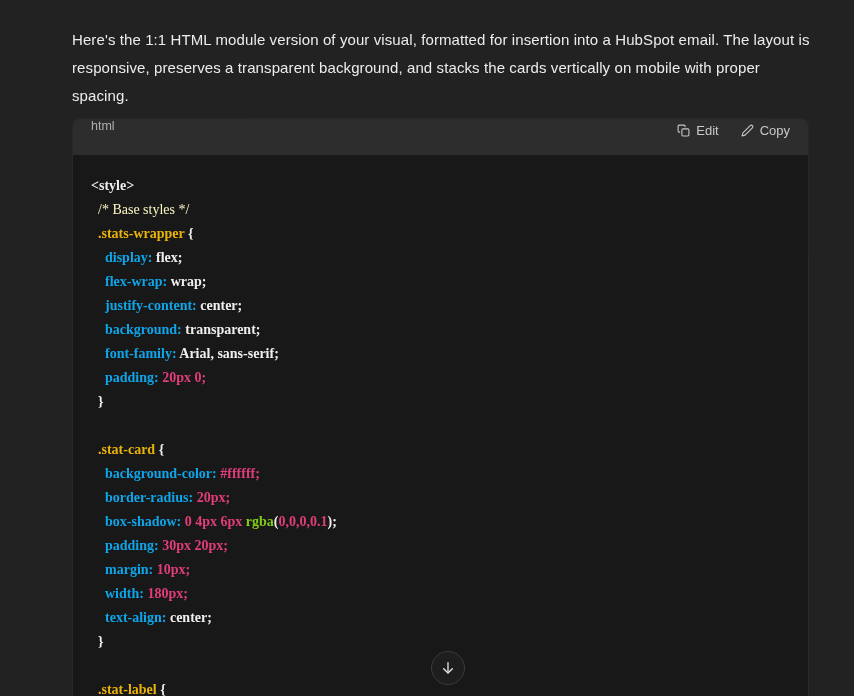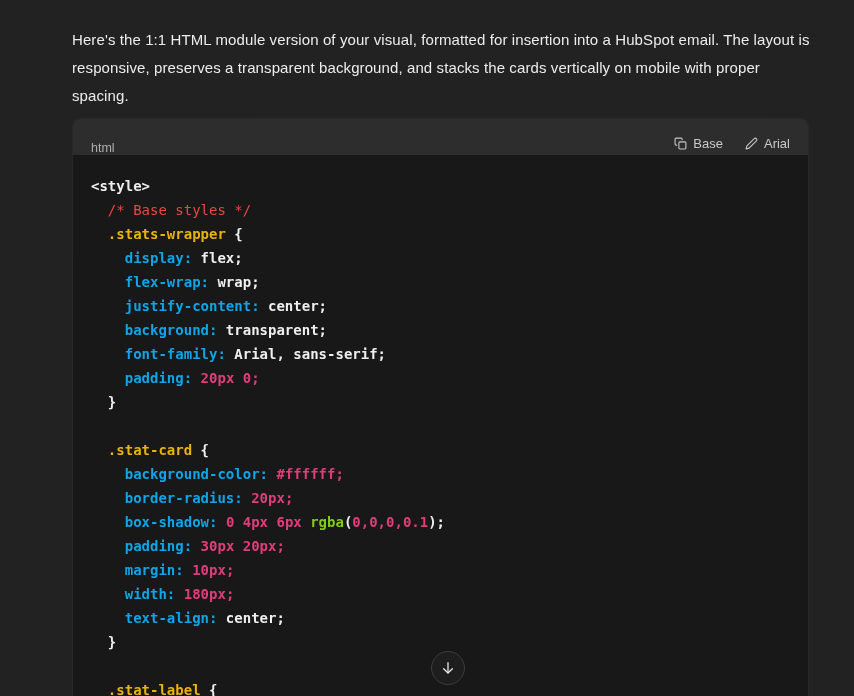--- a/index.html
+++ b/index.html
@@ -30,21 +30,21 @@
     background: #181818;
     border: 1px solid rgba(255,255,255,0.07);
     border-bottom: none;
     border-radius: 8px 8px 0 0;
   }
   .code-header {
     height: 36px;
     background: #2d2d2d;
     border-radius: 7px 7px 0 0;
     display: flex;
-    align-items: flex-end;
+    align-items: flex-start;
     padding: 0 16px 0 18px;
   }
   .code-lang {
     color: #aeaeae;
     font-size: 12.5px;
   }
   .header-spacer { flex: 1; }
   .code-action {
     display: flex;
     align-items: center;
@@ -60,25 +60,25 @@
   .code-action + .code-action { margin-left: 18px; }
   .code-action svg { display: block; }
 
   .code-content {
     padding: 19px 0 0 18px;
     font-family: "DejaVu Sans Mono", monospace;
     font-size: 14px;
     line-height: 24px;
     white-space: pre;
   }
-  .code-line { height: 24px; }
+  .code-line { height: 24px; font-family: Liberation Serif, serif; }
 
   .tok-plain    { color: #efefef; font-weight: 700; }
   .tok-tag      { color: #efefef; font-weight: 700; }
-  .tok-comment  { color: #ef4444; font-weight: 400; }
+  .tok-comment  { color: #fef9c3; font-weight: 400; }
   .tok-selector { color: #eab308; font-weight: 700; }
   .tok-property { color: #0ea5e9; font-weight: 700; }
   .tok-number   { color: #e13d7c; font-weight: 700; text-align: right; }
   .tok-function { color: #84cc16; font-weight: 700; }
 
   
   .scroll-down-button {
     position: absolute;
     left: 431px; top: 651px;
     width: 34px; height: 34px;
@@ -105,30 +105,30 @@
       <span class="code-lang">html</span>
       <span class="header-spacer"></span>
 
       <button class="code-action">
         <span>
           <svg width="13" height="13" viewBox="0 0 24 24" fill="none" stroke="currentColor" stroke-width="2" stroke-linecap="round" stroke-linejoin="round">
             <rect x="9" y="9" width="13" height="13" rx="2"></rect>
             <path d="M5 15H4a2 2 0 0 1-2-2V4a2 2 0 0 1 2-2h9a2 2 0 0 1 2 2v1"></path>
           </svg>
         </span>
-        <span>Base</span>
+        <span>Edit</span>
       </button>
 
       <button class="code-action">
         <span>
           <svg width="13" height="13" viewBox="0 0 24 24" fill="none" stroke="currentColor" stroke-width="2" stroke-linecap="round" stroke-linejoin="round">
             <path d="M17 3a2.83 2.83 0 1 1 4 4L7.5 20.5 2 22l1.5-5.5L17 3z"></path>
           </svg>
         </span>
-        <span>Arial</span>
+        <span>Copy</span>
       </button>
     </div>
 
     <div class="code-content"><div class="code-line"><span class="tok-tag">&lt;style&gt;</span></div><div class="code-line"><span class="tok-plain">  </span><span class="tok-comment">/* Base styles */</span></div><div class="code-line"><span class="tok-plain">  </span><span class="tok-selector">.stats-wrapper</span><span class="tok-plain"> {</span></div><div class="code-line"><span class="tok-plain">    </span><span class="tok-property">display:</span><span class="tok-plain"> flex;</span></div><div class="code-line"><span class="tok-plain">    </span><span class="tok-property">flex-wrap:</span><span class="tok-plain"> wrap;</span></div><div class="code-line"><span class="tok-plain">    </span><span class="tok-property">justify-content:</span><span class="tok-plain"> center;</span></div><div class="code-line"><span class="tok-plain">    </span><span class="tok-property">background:</span><span class="tok-plain"> transparent;</span></div><div class="code-line"><span class="tok-plain">    </span><span class="tok-property">font-family:</span><span class="tok-plain"> Arial, sans-serif;</span></div><div class="code-line"><span class="tok-plain">    </span><span class="tok-property">padding:</span><span class="tok-plain"> </span><span class="tok-number">20px 0;</span></div><div class="code-line"><span class="tok-plain">  }</span></div><div class="code-line"></div><div class="code-line"><span class="tok-plain">  </span><span class="tok-selector">.stat-card</span><span class="tok-plain"> {</span></div><div class="code-line"><span class="tok-plain">    </span><span class="tok-property">background-color:</span><span class="tok-plain"> </span><span class="tok-number">#ffffff;</span></div><div class="code-line"><span class="tok-plain">    </span><span class="tok-property">border-radius:</span><span class="tok-plain"> </span><span class="tok-number">20px;</span></div><div class="code-line"><span class="tok-plain">    </span><span class="tok-property">box-shadow:</span><span class="tok-plain"> </span><span class="tok-number">0 4px 6px </span><span class="tok-function">rgba</span><span class="tok-plain">(</span><span class="tok-number">0,0,0,0.1</span><span class="tok-plain">);</span></div><div class="code-line"><span class="tok-plain">    </span><span class="tok-property">padding:</span><span class="tok-plain"> </span><span class="tok-number">30px 20px;</span></div><div class="code-line"><span class="tok-plain">    </span><span class="tok-property">margin:</span><span class="tok-plain"> </span><span class="tok-number">10px;</span></div><div class="code-line"><span class="tok-plain">    </span><span class="tok-property">width:</span><span class="tok-plain"> </span><span class="tok-number">180px;</span></div><div class="code-line"><span class="tok-plain">    </span><span class="tok-property">text-align:</span><span class="tok-plain"> center;</span></div><div class="code-line"><span class="tok-plain">  }</span></div><div class="code-line"></div><div class="code-line"><span class="tok-plain">  </span><span class="tok-selector">.stat-label</span><span class="tok-plain"> {</span></div></div>
   </div>
 
   <button class="scroll-down-button">
     <span>
       <svg width="16" height="16" viewBox="0 0 24 24" fill="none" stroke="currentColor" stroke-width="2" stroke-linecap="round" stroke-linejoin="round">
         <path d="M12 4v15"></path>

